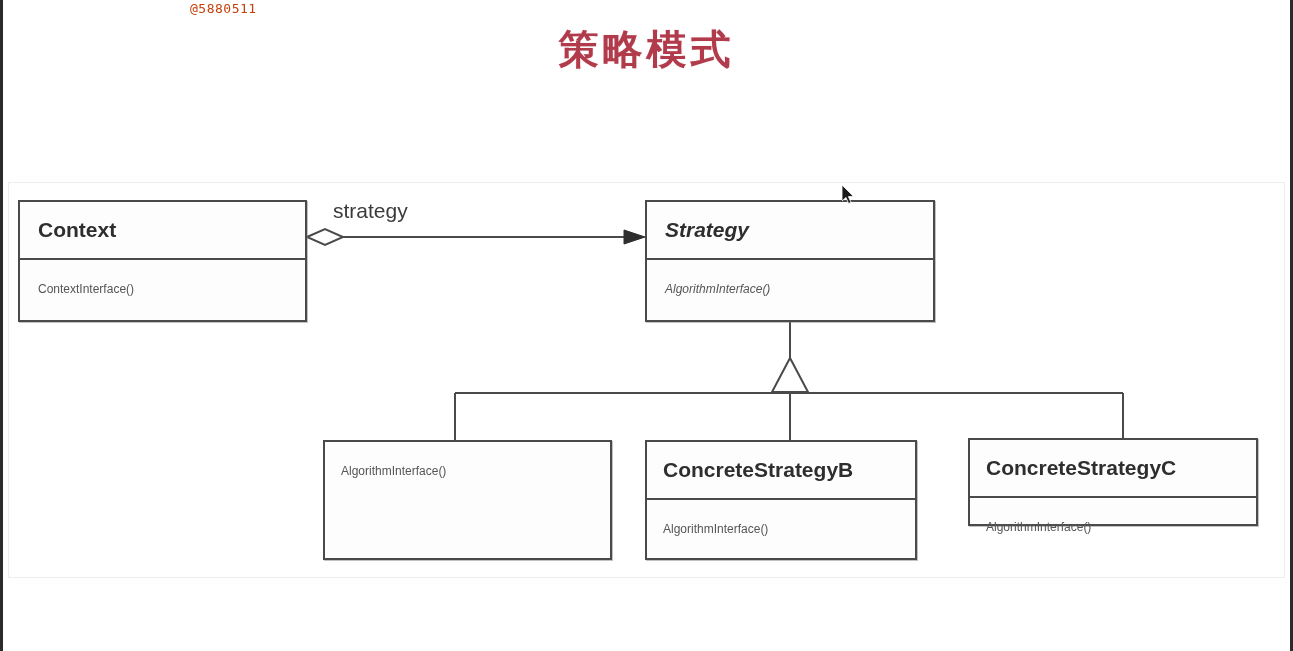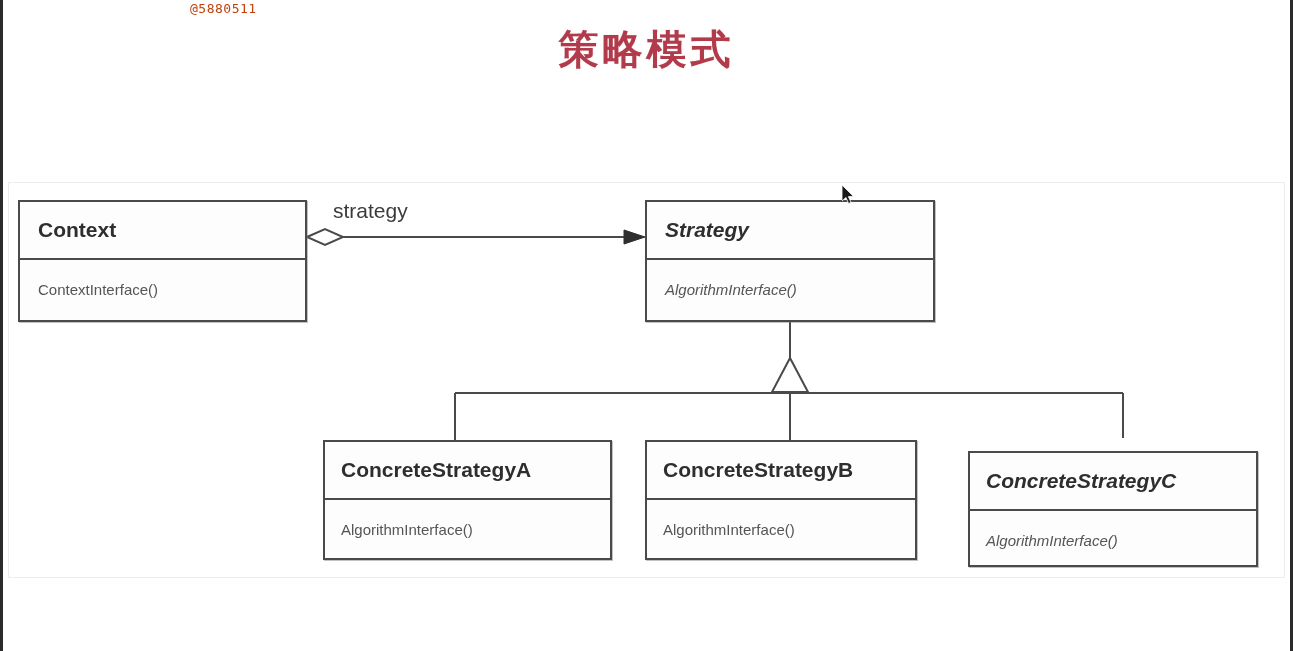--- a/index.html
+++ b/index.html
@@ -91,33 +91,33 @@
     font-size: 21px;
     font-weight: 700;
     color: #2e2e2e;
     white-space: nowrap;
   }
   .uml-ops {
     height: 58px;
     display: flex;
     align-items: center;
     padding-left: 18px;
-    font-size: 15px;
+    font-size: 12px;
     font-weight: 400;
     color: #555555;
     white-space: nowrap;
   }
   .uml-box.abstract .uml-name,
   .uml-box.abstract .uml-ops { font-style: italic; }
 
   .box-context    { left: 18px;  top: 200px; width: 289px; height: 122px; }
   .box-strategy   { left: 645px; top: 200px; width: 290px; height: 122px; }
   .box-concrete-a { left: 323px; top: 440px; width: 289px; height: 120px; }
   .box-concrete-b { left: 645px; top: 440px; width: 272px; height: 120px; }
-  .box-concrete-c { left: 968px; top: 451px; width: 290px; height: 116px; font-style: italic; }
+  .box-concrete-c { left: 968px; top: 438px; width: 290px; height: 88px; }
 
   .box-concrete-a .uml-name,
   .box-concrete-b .uml-name,
   .box-concrete-c .uml-name { height: 58px; padding-left: 16px; }
   .box-concrete-a .uml-ops,
   .box-concrete-b .uml-ops,
   .box-concrete-c .uml-ops  { height: 58px; padding-left: 16px; }
 
   
   .role-label {
@@ -182,21 +182,20 @@
   <div class="uml-name">Context</div>
   <div class="uml-ops">ContextInterface()</div>
 </div>
 
 <div class="uml-box box-strategy abstract">
   <div class="uml-name">Strategy</div>
   <div class="uml-ops">AlgorithmInterface()</div>
 </div>
 
 <div class="uml-box box-concrete-a">
-  <div class="uml-name">ConcreteStrategyA</div>
   <div class="uml-ops">AlgorithmInterface()</div>
 </div>
 
 <div class="uml-box box-concrete-b">
   <div class="uml-name">ConcreteStrategyB</div>
   <div class="uml-ops">AlgorithmInterface()</div>
 </div>
 
 <div class="uml-box box-concrete-c">
   <div class="uml-name">ConcreteStrategyC</div>

